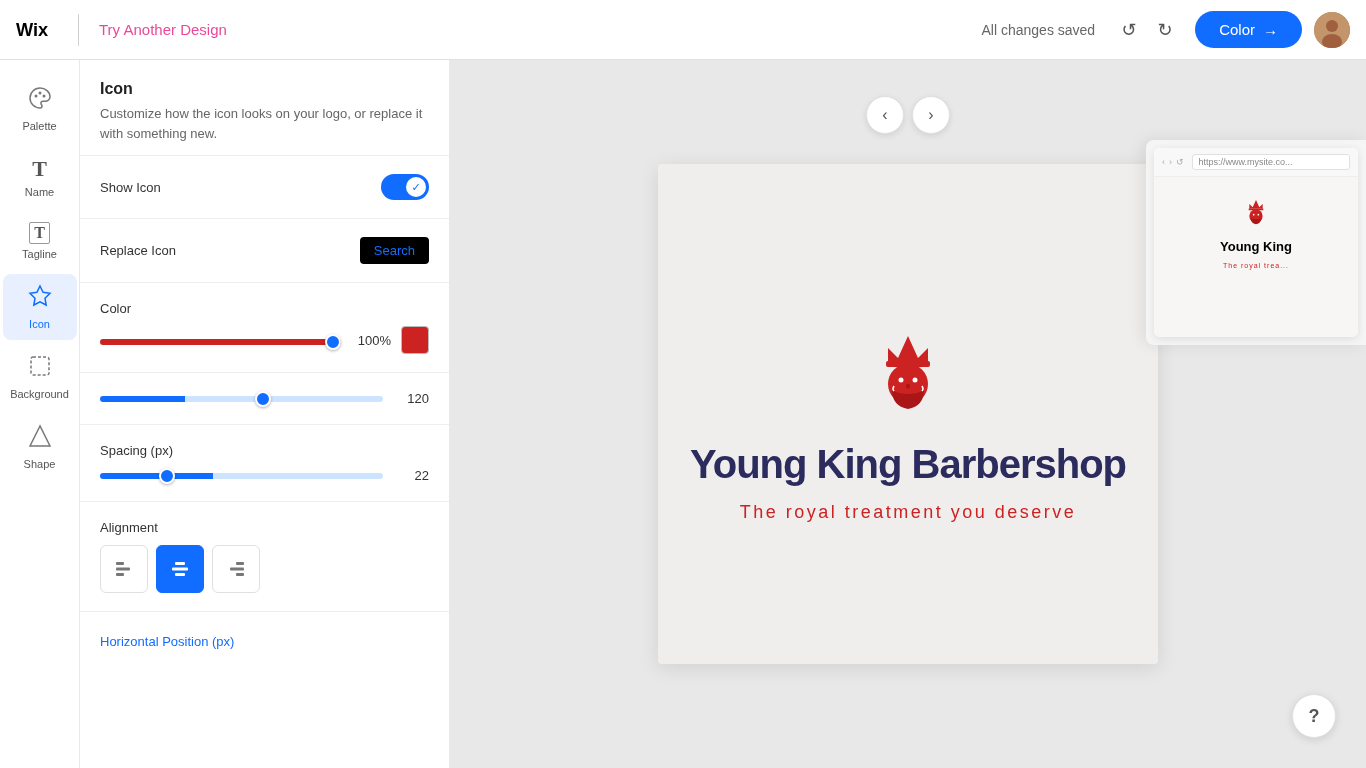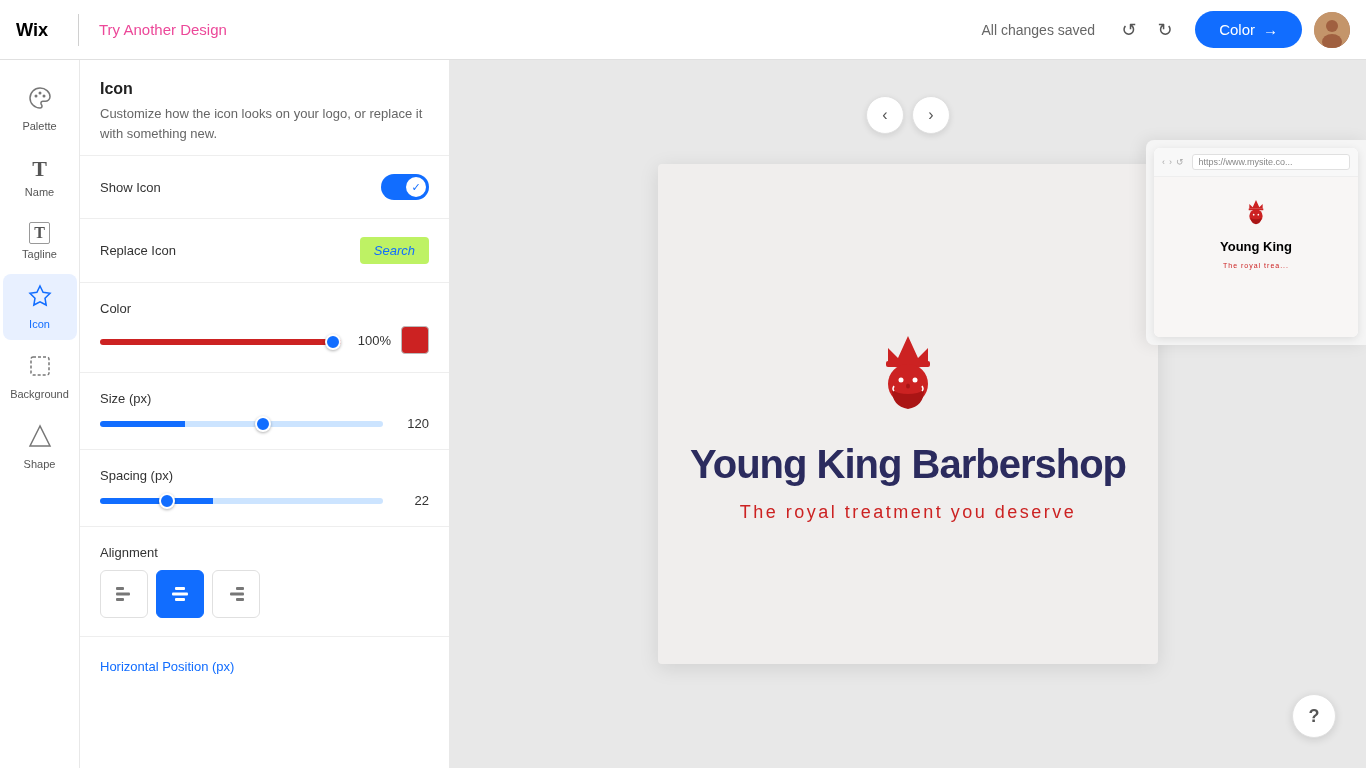--- a/index.html
+++ b/index.html
@@ -89,22 +89,22 @@
     }
     .toggle-knob {
       width: 20px; height: 20px; border-radius: 50%; background: #fff;
       position: absolute; right: 3px;
       display: flex; align-items: center; justify-content: center;
     }
     .toggle-check { font-size: 11px; color: #116dff; }
 
     
     .search-btn {
-      background: #bef264; color: #116dff; border: none; border-radius: 4px;
-      padding: 6px 14px; font-size: 13px; cursor: pointer; font-style: italic;
+      background: #000000; color: #116dff; border: none; border-radius: 4px;
+      padding: 6px 14px; font-size: 13px; cursor: pointer;
     }
 
     
     .color-section-label { font-size: 13px; color: #333; margin-bottom: 10px; }
     .color-row { display: flex; align-items: center; gap: 10px; }
     .color-slider-wrap { flex: 1; }
     .color-slider {
       -webkit-appearance: none; width: 100%; height: 6px;
       border-radius: 3px; outline: none; cursor: pointer;
       background: linear-gradient(to right, #cc2222, #cc2222);
@@ -354,21 +354,20 @@
         <div class="color-row">
           <div class="color-slider-wrap">
             <input type="range" class="color-slider" min="0" max="100" value="100" style="">
           </div>
           <span class="color-value">100%</span>
           <div class="color-swatch"></div>
         </div>
       </div>
 
       <div class="panel-section" style="padding: 18px 20px;">
-        <div class="size-section-label">Size (px)</div>
         <div class="size-row">
           <input type="range" class="size-slider" min="10" max="200" value="120" style="">
           <span class="size-value">120</span>
         </div>
       </div>
 
       <div class="panel-section" style="padding: 18px 20px;">
         <div class="size-section-label">Spacing (px)</div>
         <div class="size-row">
           <input type="range" class="spacing-slider" min="0" max="100" value="22" style="">

